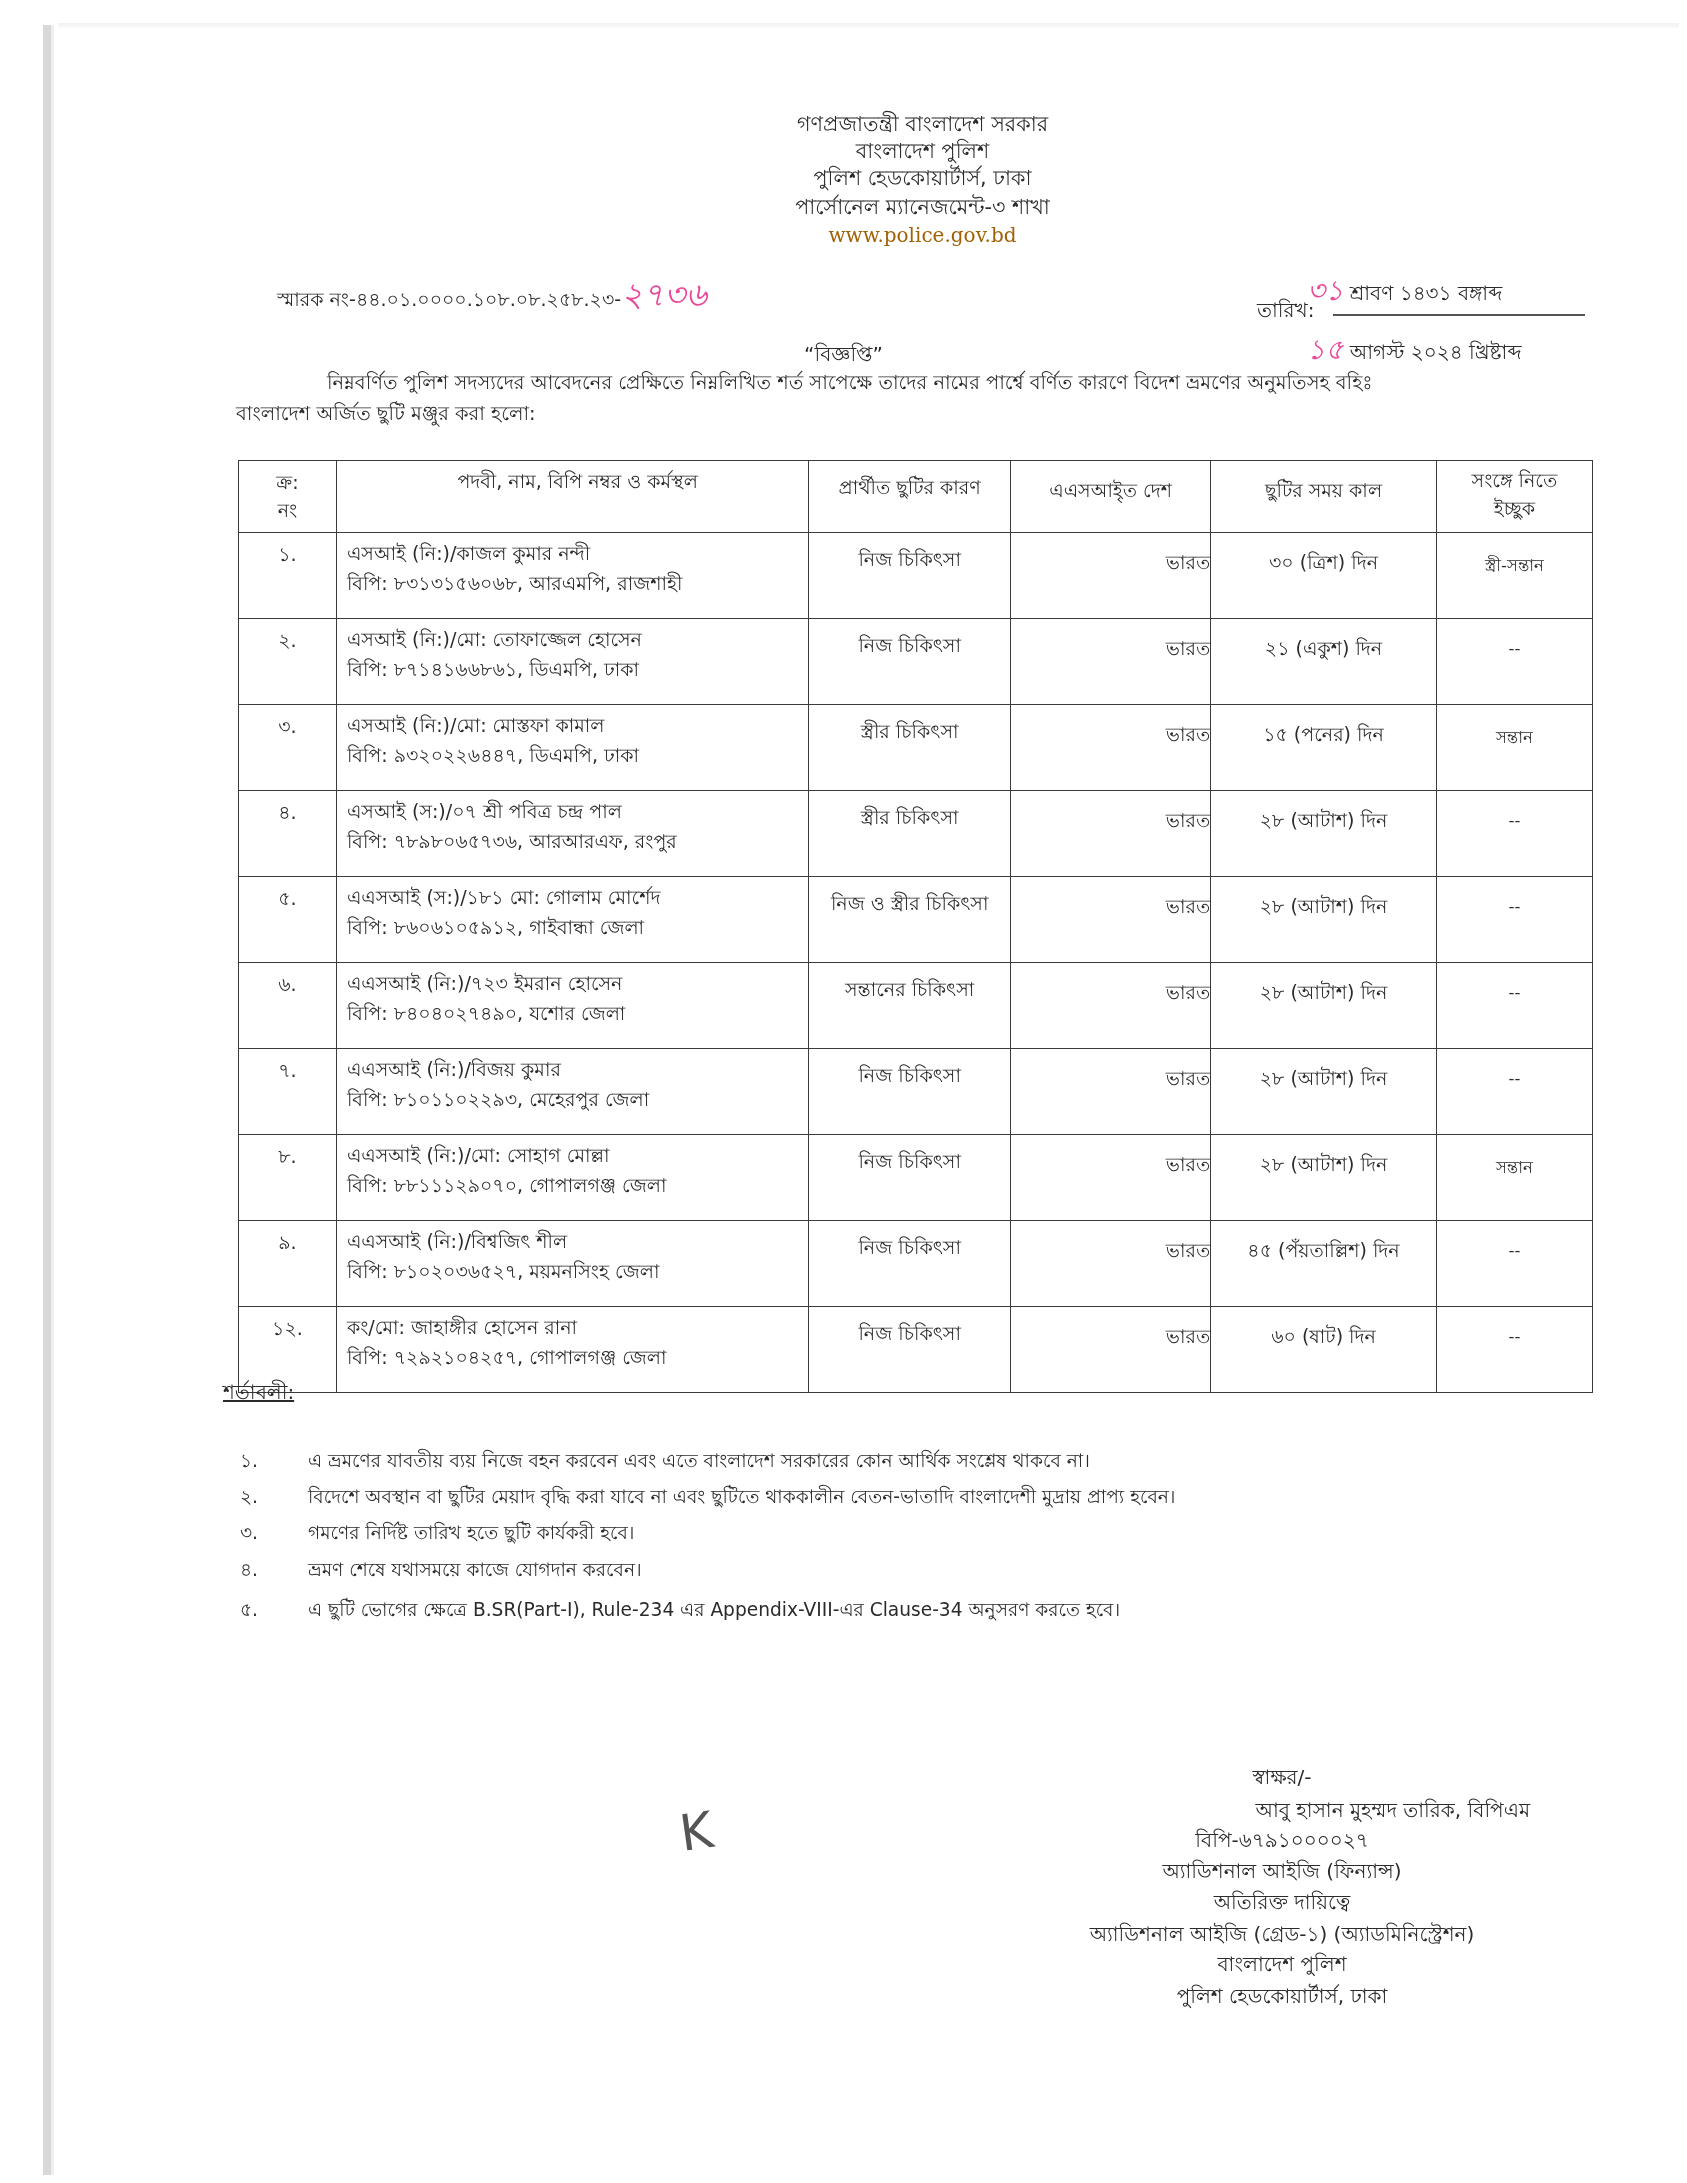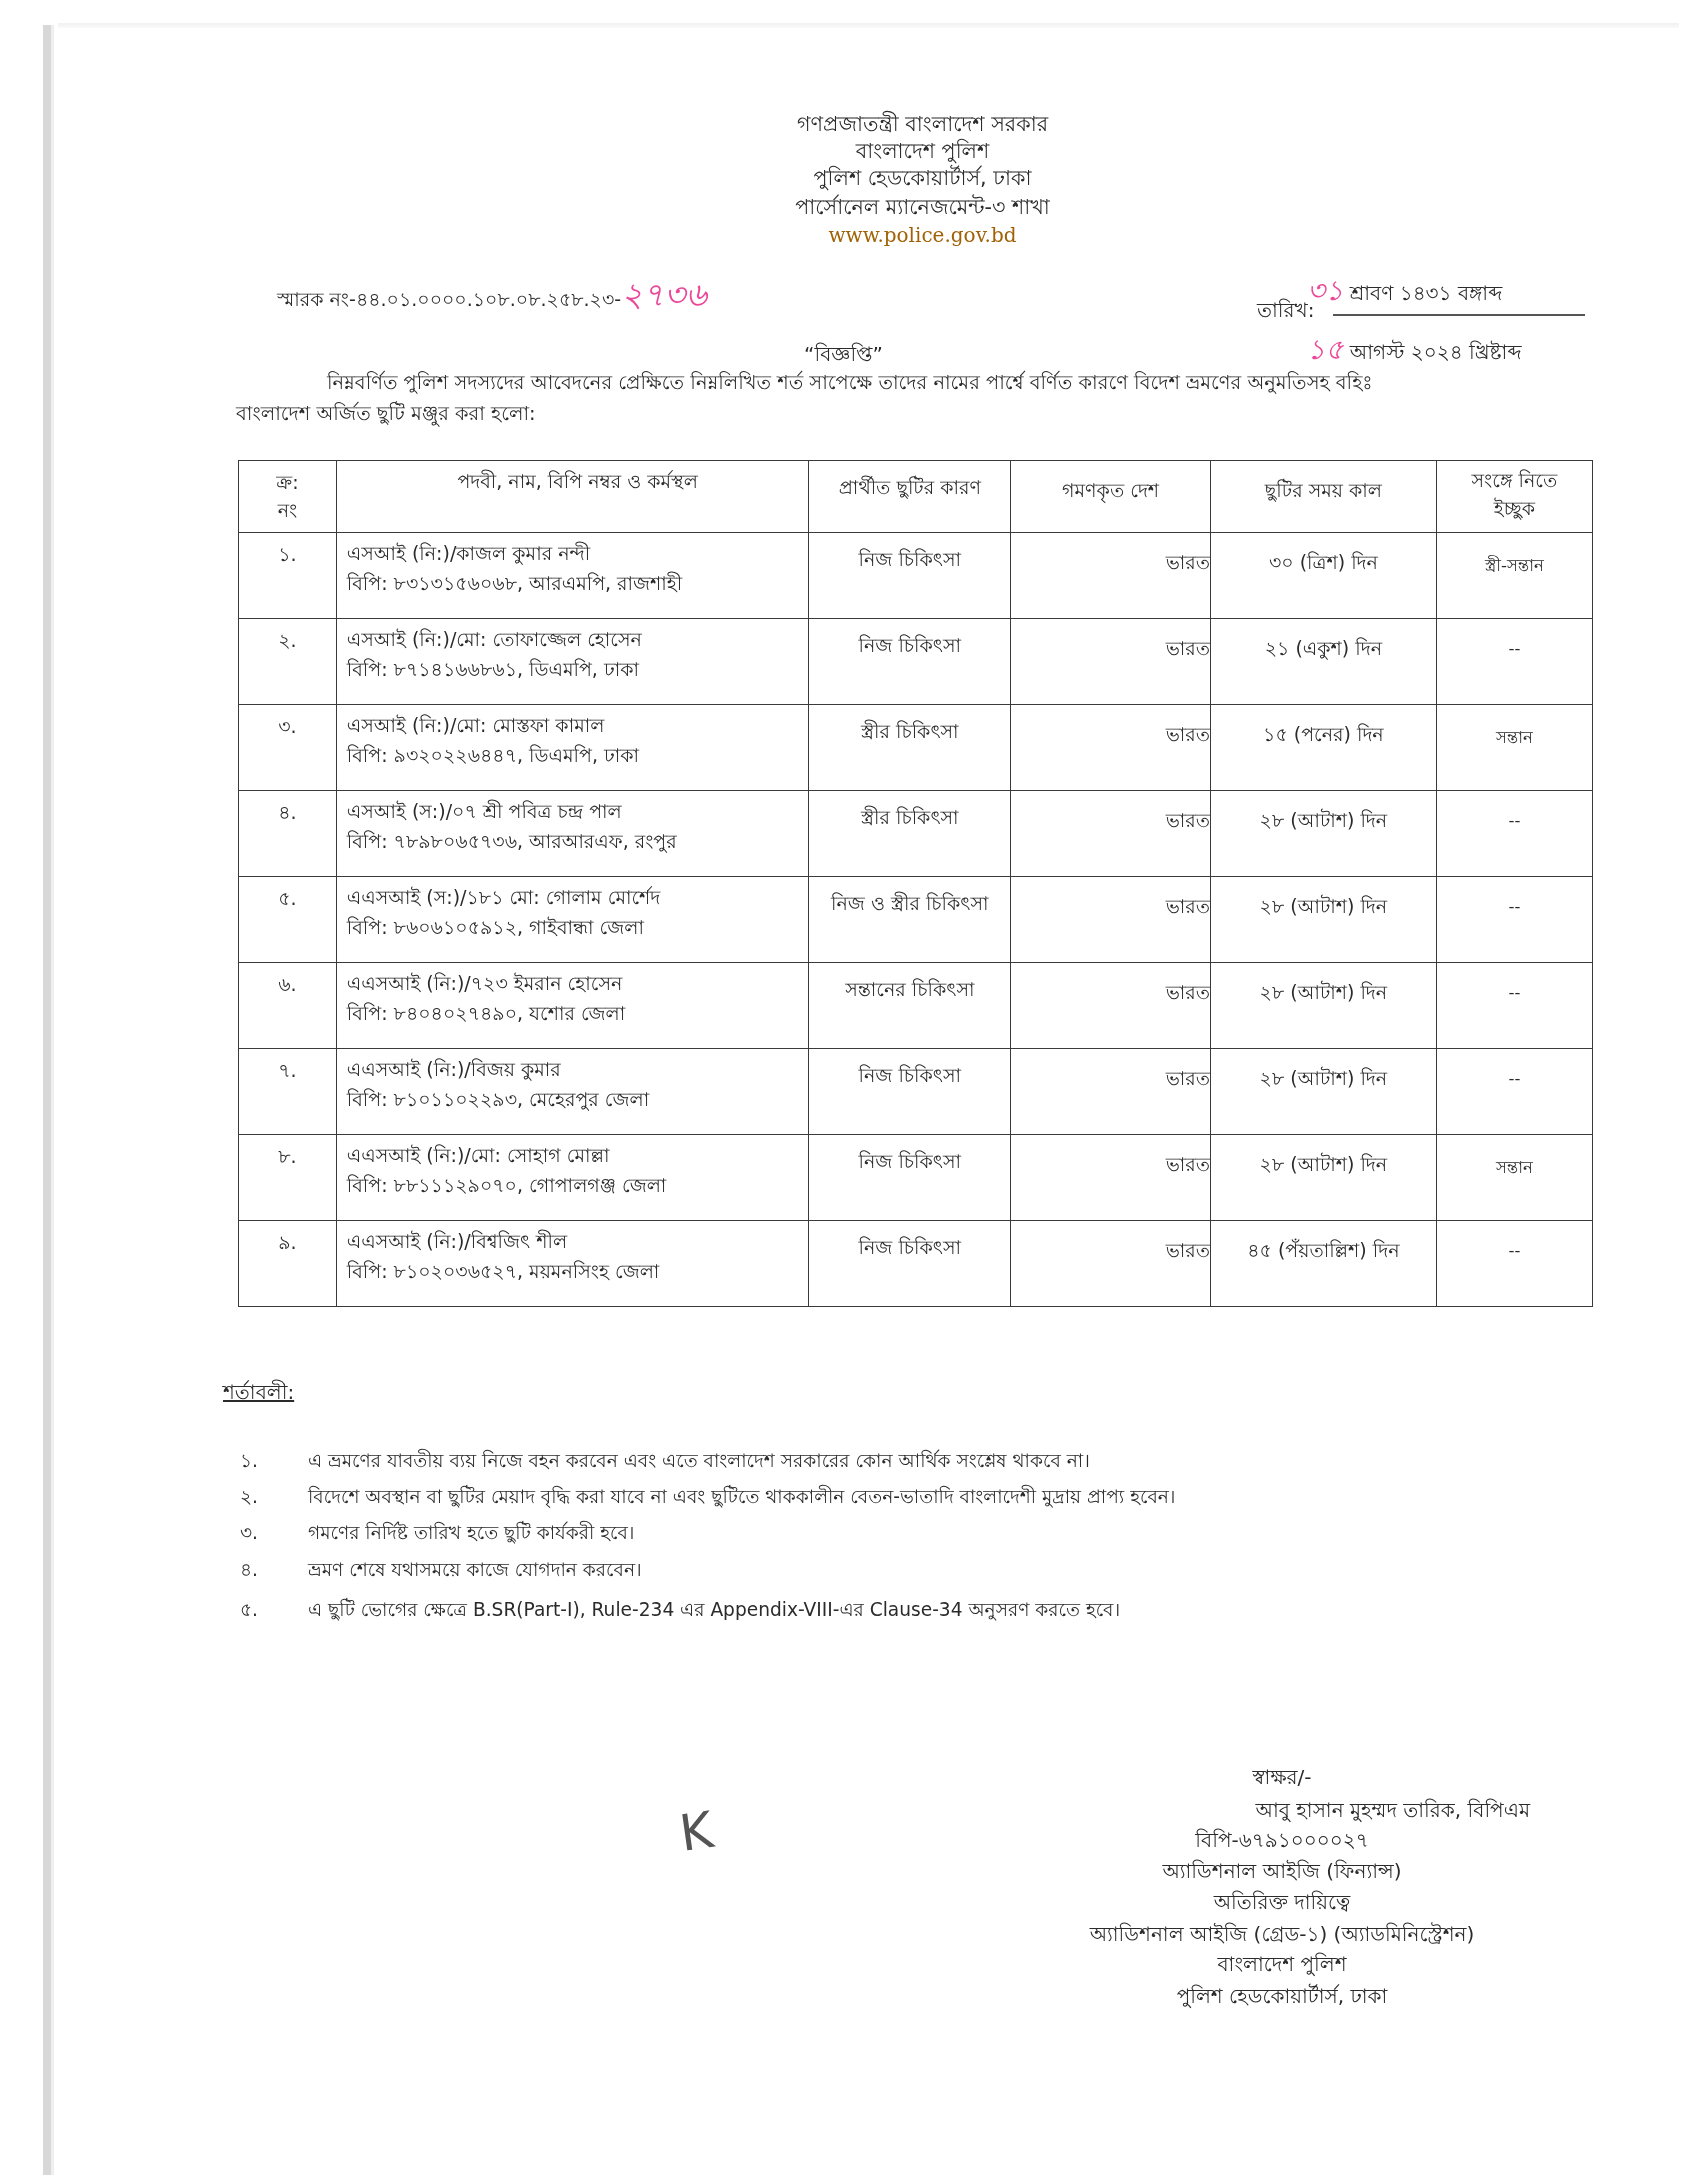--- a/index.html
+++ b/index.html
@@ -75,21 +75,21 @@
 
 <table class="main">
   <thead>
     <tr>
       <th class="c-sl">
         <div>ক্র:</div>
         <div>নং</div>
       </th>
       <th class="c-name" style="text-align:center;">পদবী, নাম, বিপি নম্বর ও কর্মস্থল</th>
       <th class="c-reason" style="padding-top:5px;">প্রার্থীত ছুটির কারণ</th>
-      <th class="c-country" style="padding-top:5px;">গমণকৃত দেশ</th>
+      <th class="c-country" style="padding-top:5px;">এএসআইৃত দেশ</th>
       <th class="c-duration" style="padding-top:5px;">ছুটির সময় কাল</th>
       <th class="c-with">
         <div>সংঙ্গে নিতে</div>
         <div>ইচ্ছুক</div>
       </th>
     </tr>
   </thead>
   <tbody id="tbody">
       <tr>
         <td class="c-sl">
@@ -268,20 +268,41 @@
           <div>বিপি: ৮১০২০৩৬৫২৭, ময়মনসিংহ জেলা</div>
         </td>
         <td class="c-reason">
           <div>নিজ চিকিৎসা</div>
         </td>
         <td class="c-country">
           <div>ভারত</div>
         </td>
         <td class="c-duration">
           <div>৪৫ (পঁয়তাল্লিশ) দিন</div>
+        </td>
+        <td class="c-with">
+          <div>--</div>
+        </td>
+      </tr>
+      <tr>
+        <td class="c-sl">
+          <div>১২.</div>
+        </td>
+        <td class="c-name">
+          <div>কং/মো: জাহাঙ্গীর হোসেন রানা</div>
+          <div>বিপি: ৭২৯২১০৪২৫৭, গোপালগঞ্জ জেলা</div>
+        </td>
+        <td class="c-reason">
+          <div>নিজ চিকিৎসা</div>
+        </td>
+        <td class="c-country">
+          <div>ভারত</div>
+        </td>
+        <td class="c-duration">
+          <div>৬০ (ষাট) দিন</div>
         </td>
         <td class="c-with">
           <div>--</div>
         </td>
       </tr>
     </tbody>
 </table>
 
 <div class="cond-head">শর্তাবলী:</div>
 <div id="conds">

